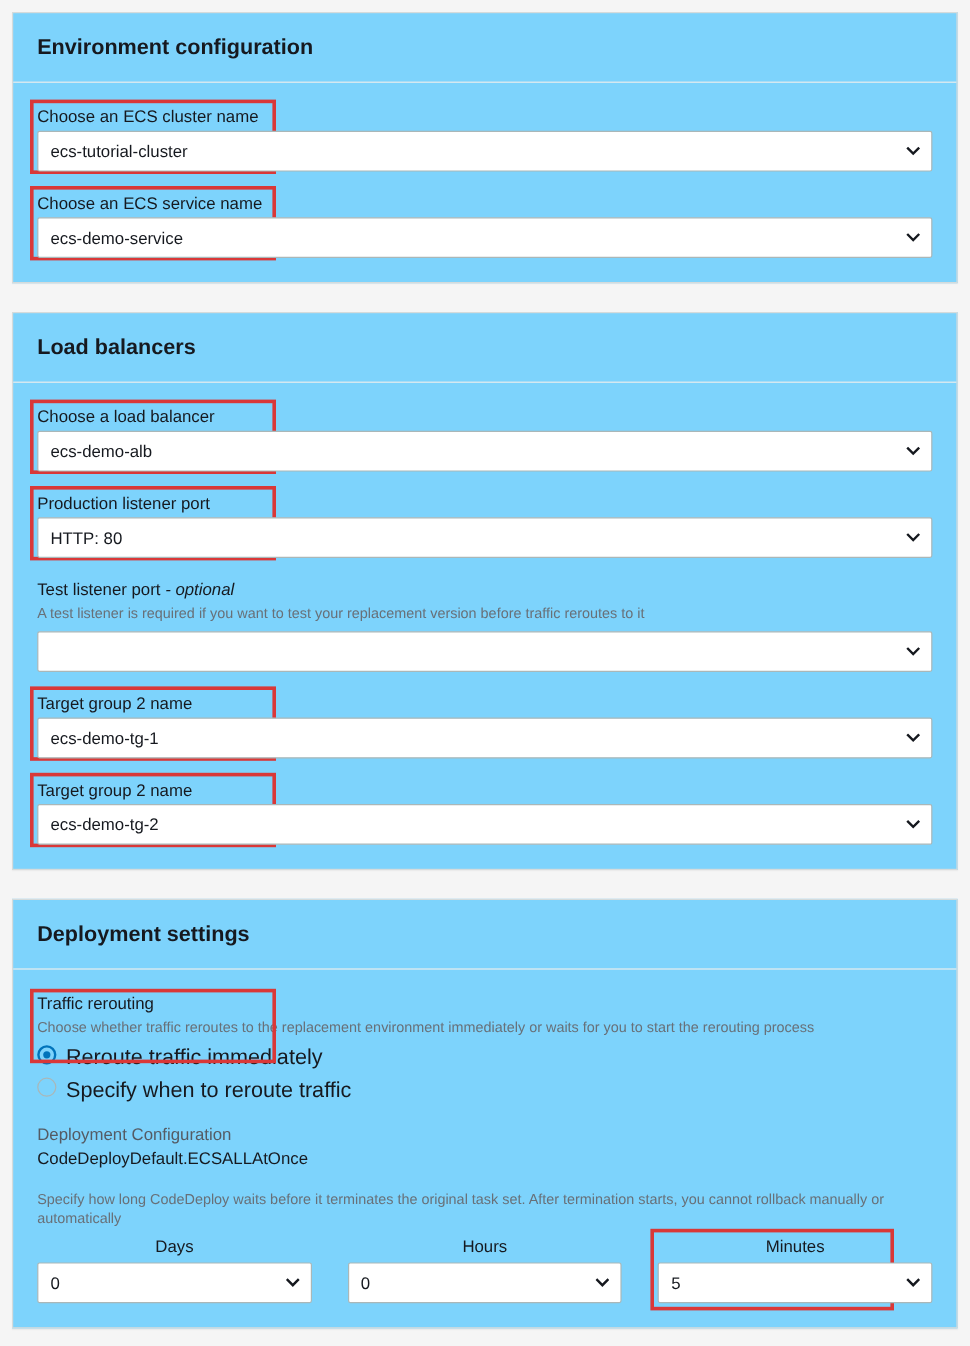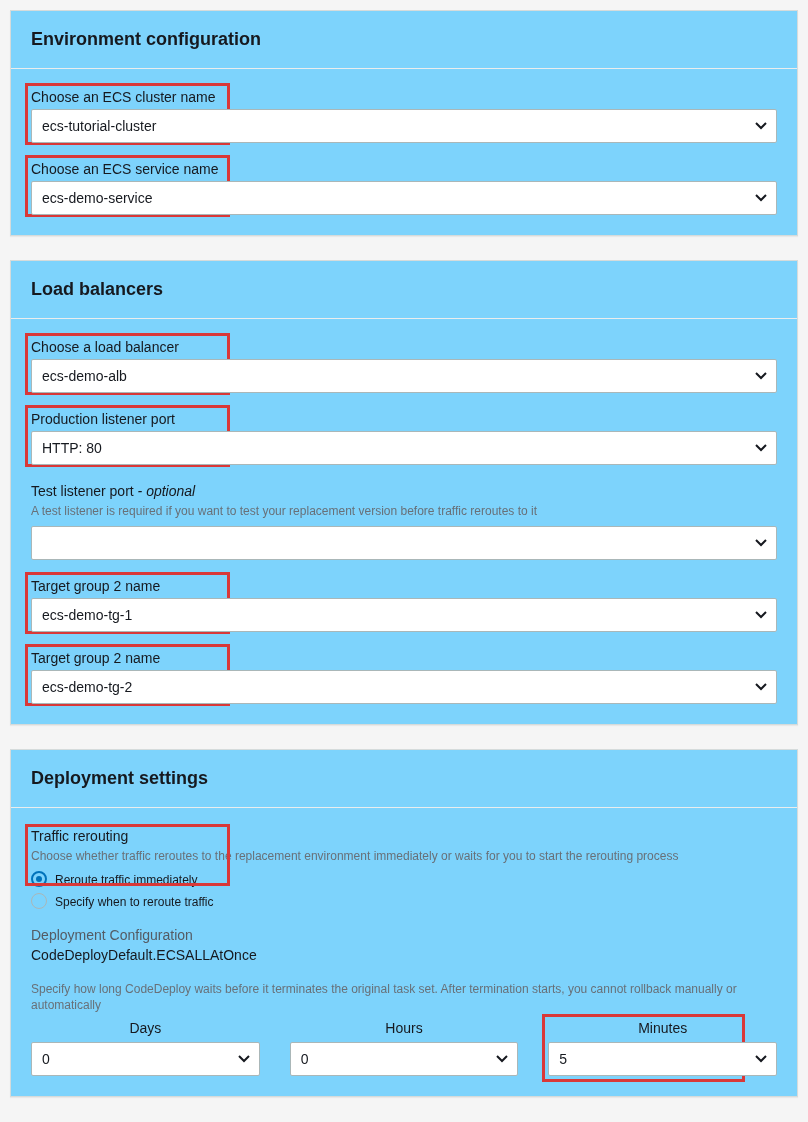--- a/index.html
+++ b/index.html
@@ -76,23 +76,23 @@
       pointer-events: none;
     }
     .caret svg { display: block; }
     .highlight-tr {
       position: absolute;
       border: 3px solid #d93838;
       pointer-events: none;
     }
     .radio-row {
       display: flex;
-      align-items: flex-end;
+      align-items: flex-start;
       margin-bottom: 6px;
-      font-size: 12px;
+      font-size: 18px;
       cursor: pointer;
     }
     .radio-dot {
       width: 16px;
       height: 16px;
       border-radius: 50%;
       border: 1px solid #aab7b8;
       margin-right: 8px;
       display: inline-flex;
       align-items: center;

